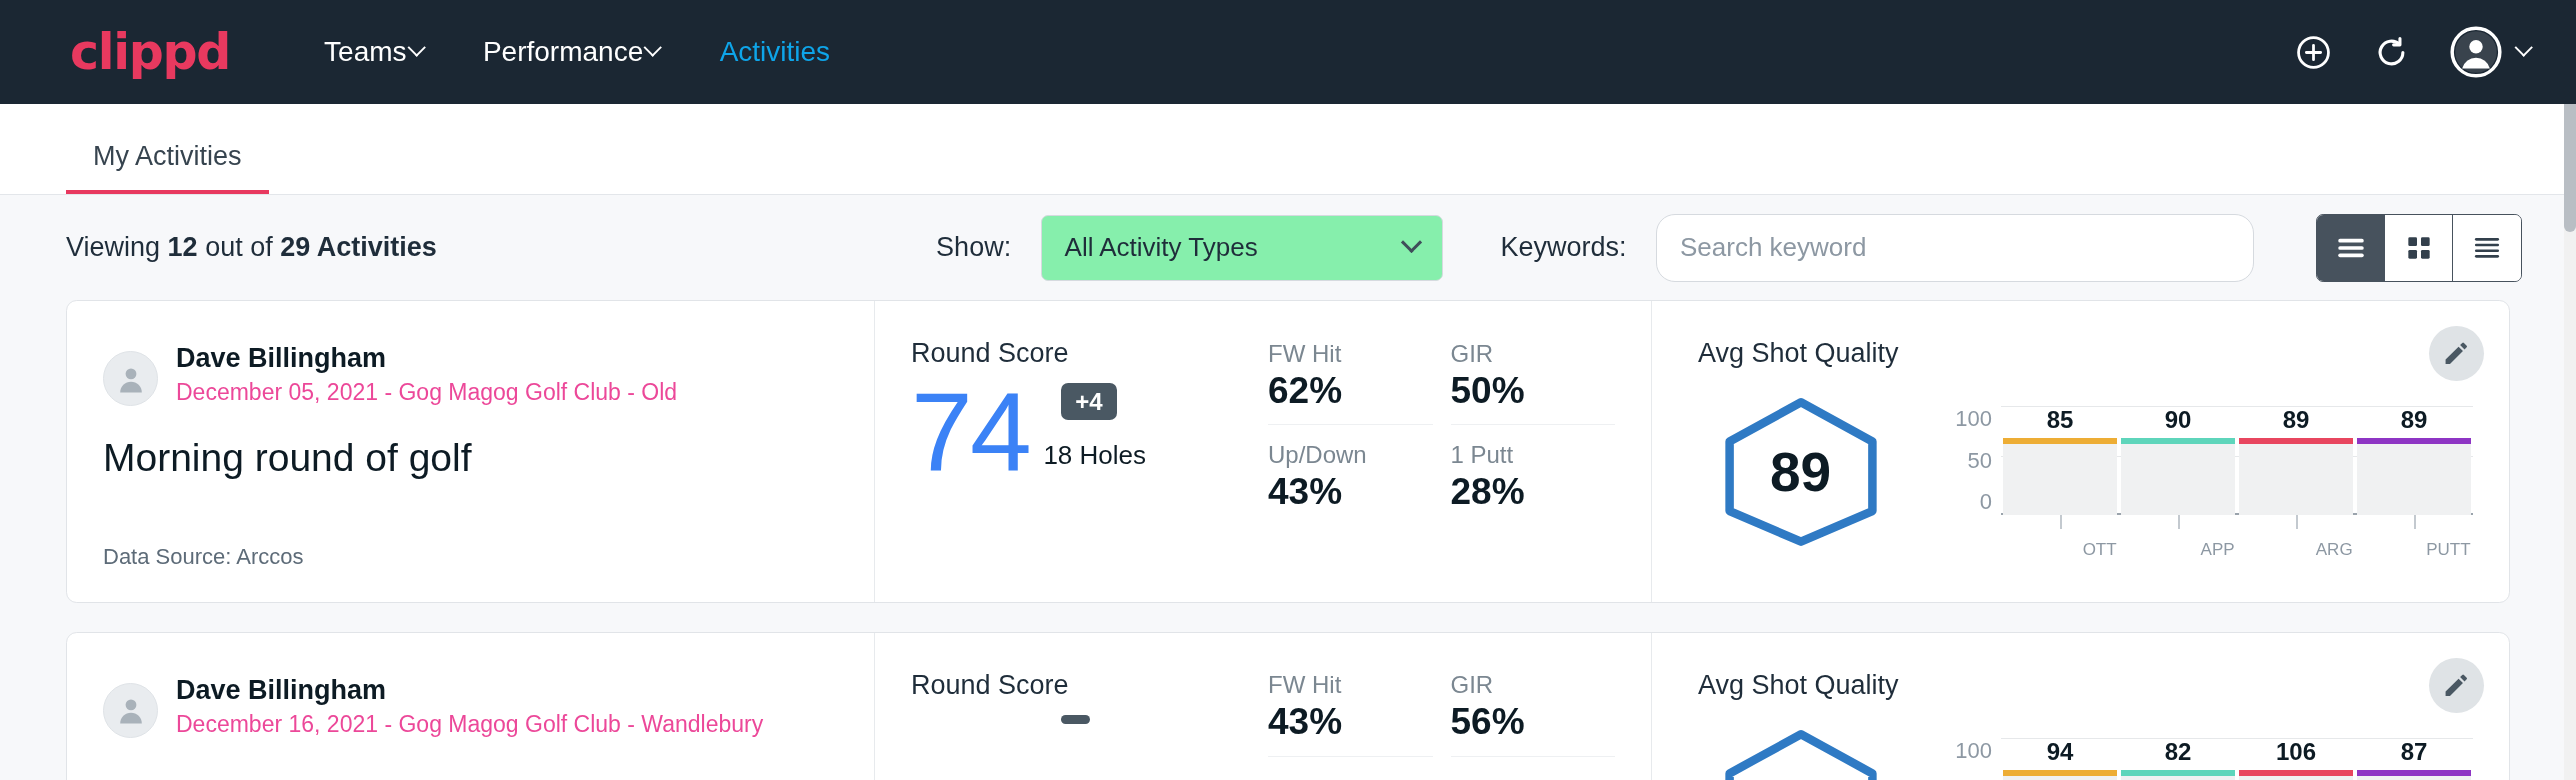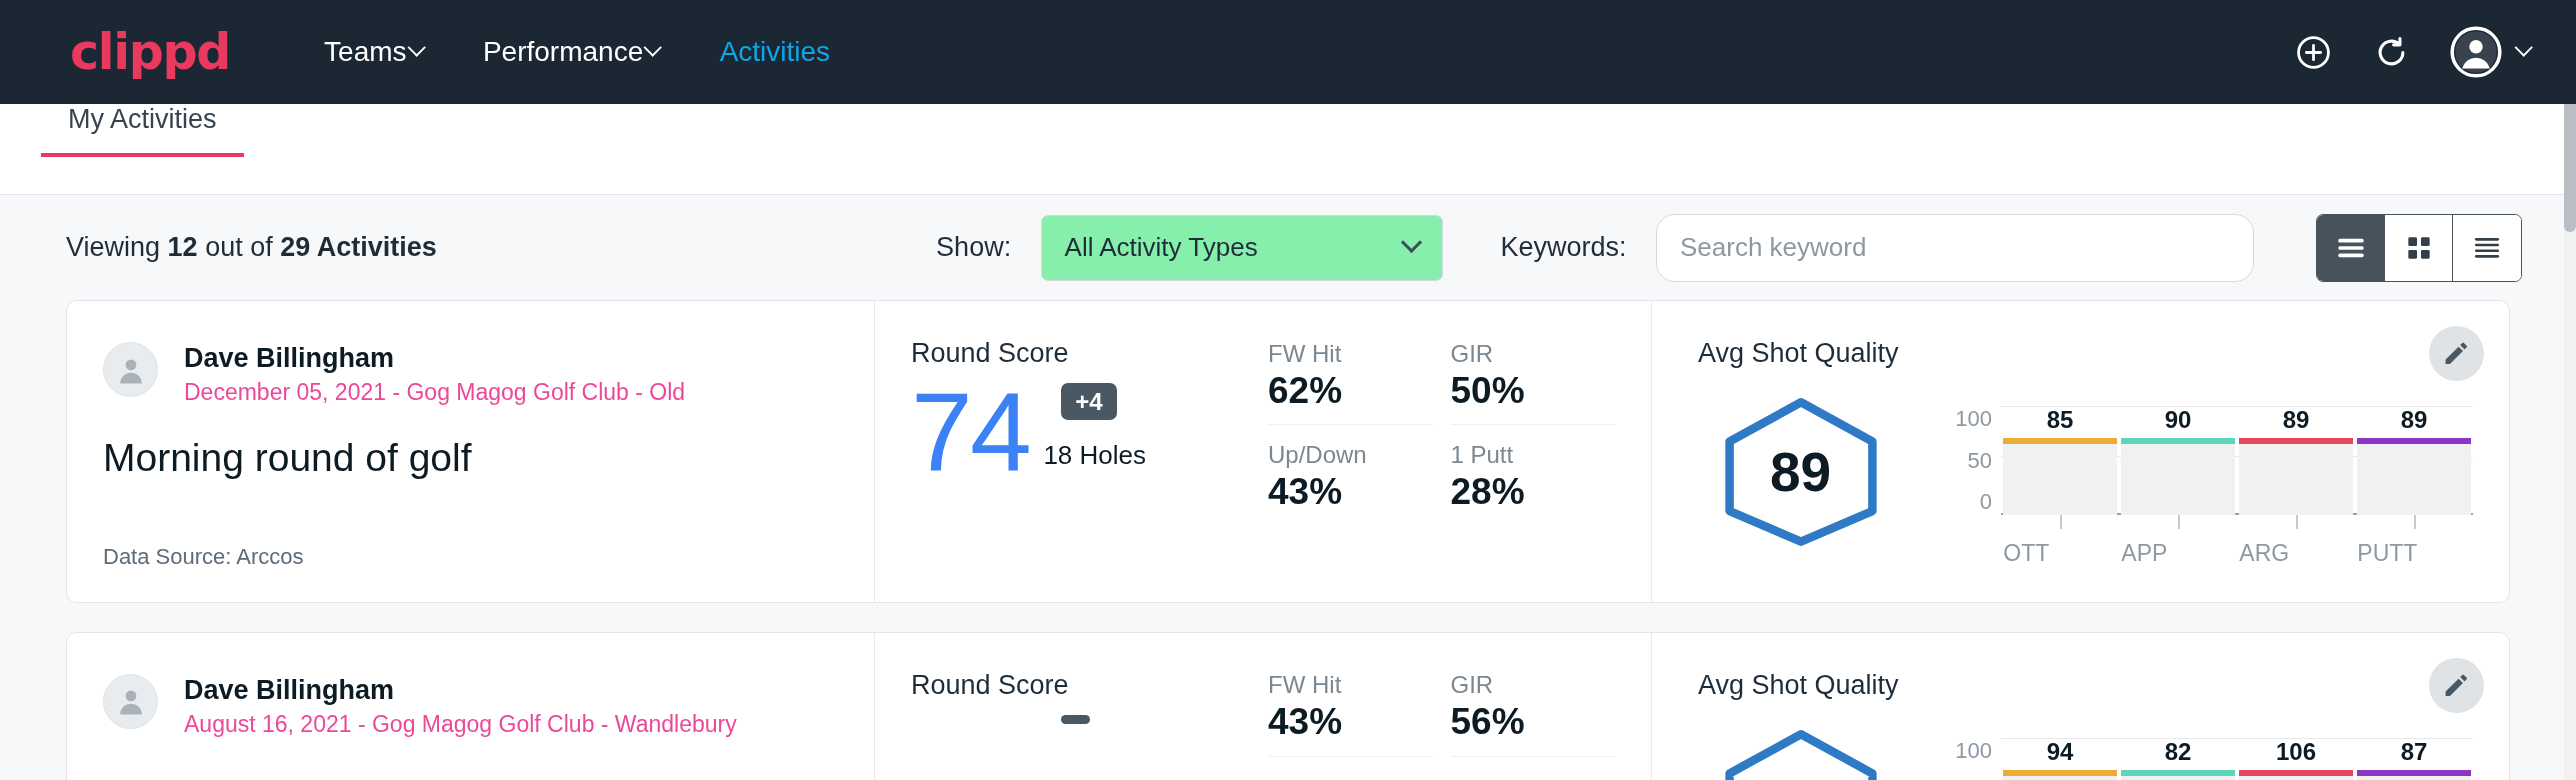--- a/index.html
+++ b/index.html
@@ -54,22 +54,22 @@
   }
   .icon-btn { cursor: pointer; display: flex; align-items: center; justify-content: center; }
   .avatar-wrap { display: flex; align-items: center; gap: 14.3px; cursor: pointer; }
 
   
   .tabstrip {
     height: 91px;
     background: #ffffff;
     border-bottom: 0.9px solid #e3e6ea;
     display: flex;
-    align-items: flex-start;
-    padding: 0 41px;
+    align-items: flex-end;
+    padding: 0 66px;
   }
   .tab {
     font-size: 27px;
     color: #3f4d5a;
     padding: 0 27px 18px 27px;
     border-bottom: 4.5px solid transparent;
     cursor: pointer;
   }
   .tab.active { border-bottom-color: #e8395f; color: #37444f; }
 
@@ -151,21 +151,21 @@
     align-items: stretch;
     position: relative;
     margin-bottom: 28.6px;
   }
   .col-left {
     width: 808px;
     padding: 41px 36px 32px 36px;
     border-right: 0.9px solid #e7eaed;
     display: flex; flex-direction: column;
   }
-  .person-row { display: flex; align-items: flex-start; gap: 26px; }
+  .person-row { display: flex; align-items: flex-end; gap: 18px; }
   .p-avatar {
     width: 55px; height: 55px; border-radius: 50%;
     background: #e9ecef; border: 0.9px solid #dfe3e7;
     display: flex; align-items: center; justify-content: center;
     flex: 0 0 auto;
   }
   .p-name { font-size: 27px; font-weight: 700; color: #0d1b24; line-height: 1.25; }
   .p-sub { font-size: 23px; color: #ec4899; margin-top: 3.6px; }
   .round-title { font-size: 39px; font-weight: 400; color: #0d1b24; margin-top: 30px; }
   .data-source { font-size: 22px; color: #5d6b78; margin-top: auto; }
@@ -228,21 +228,21 @@
   }
   .plot { flex: 1; position: relative; padding-top: 32px; padding-bottom: 55px; }
   .gridline { position: absolute; left: 0; right: 0; height: 0.9px; background: #e6e8ea; }
   .baseline { position: absolute; left: 0; right: 0; height: 1.8px; background: #9aa3ac; }
   .bars { position: relative; height: 100%; display: flex; align-items: flex-end; justify-content: space-around; }
   .bar-col { width: 24%; display: flex; flex-direction: column; align-items: center; justify-content: flex-end; height: 100%; position: relative; }
   .bar-val { font-size: 24px; font-weight: 700; color: #0d1b24; margin-bottom: 3.6px; }
   .bar { width: 100%; background: #f0f1f2; position: relative; }
   .bar-cap { position: absolute; top: 0; left: 0; right: 0; height: 6.2px; }
   .x-labels { position: absolute; left: 0; right: 0; bottom: 0; height: 55px; display: flex; justify-content: space-around; }
-  .x-lab { width: 24%; text-align: left; font-size: 23px; color: #8d98a3; padding-top: 25px; position: relative; }
+  .x-lab { width: 24%; text-align: right; font-size: 17px; color: #8d98a3; padding-top: 25px; position: relative; }
   .x-tick { position:absolute; top: 0; left: 50%; width: 1.8px; height: 14.3px; background: #c3c9cf; }
 
   .edit-btn {
     position: absolute;
     right: 25px; top: 25px;
     width: 55px; height: 55px;
     border-radius: 50%;
     background: #dfe3e6;
     display: flex; align-items: center; justify-content: center;
     cursor: pointer;
@@ -471,21 +471,21 @@
     <div class="col-left">
       <div class="person-row">
         <div class="p-avatar">
           <svg width="36" height="36" viewBox="0 0 24 24">
             <circle cx="12" cy="8.6" r="3.6" fill="#a9b2ba"></circle>
             <path d="M4.8 21a7.2 7.2 0 0 1 14.4 0z" fill="#a9b2ba"></path>
           </svg>
         </div>
         <div>
           <div class="p-name">Dave Billingham</div>
-          <div class="p-sub">August 16, 2021 - Gog Magog Golf Club - Wandlebury</div>
+          <div class="p-sub">December 16, 2021 - Gog Magog Golf Club - Wandlebury</div>
         </div>
       </div>
       <div class="round-title"></div>
       <div class="data-source"></div>
     </div>
 
     <div class="col-score">
       <div class="score-block">
         <div class="sec-title">Round Score</div>
         <div class="score-row">

